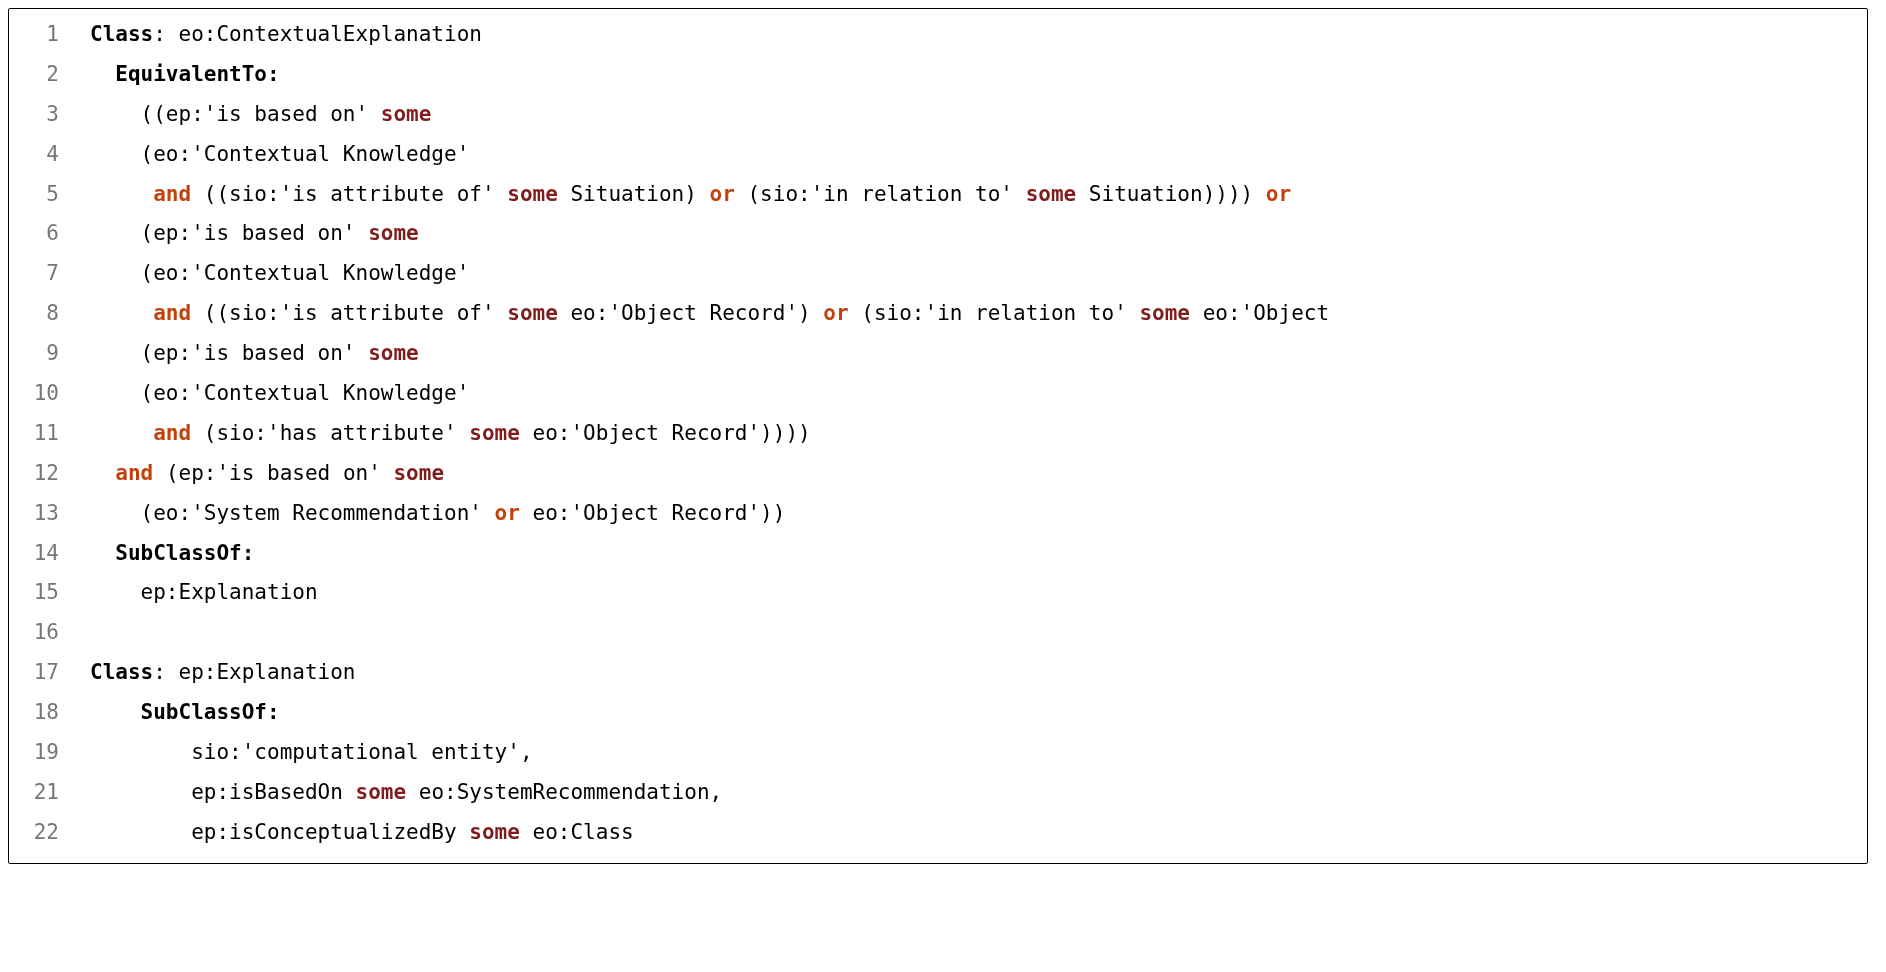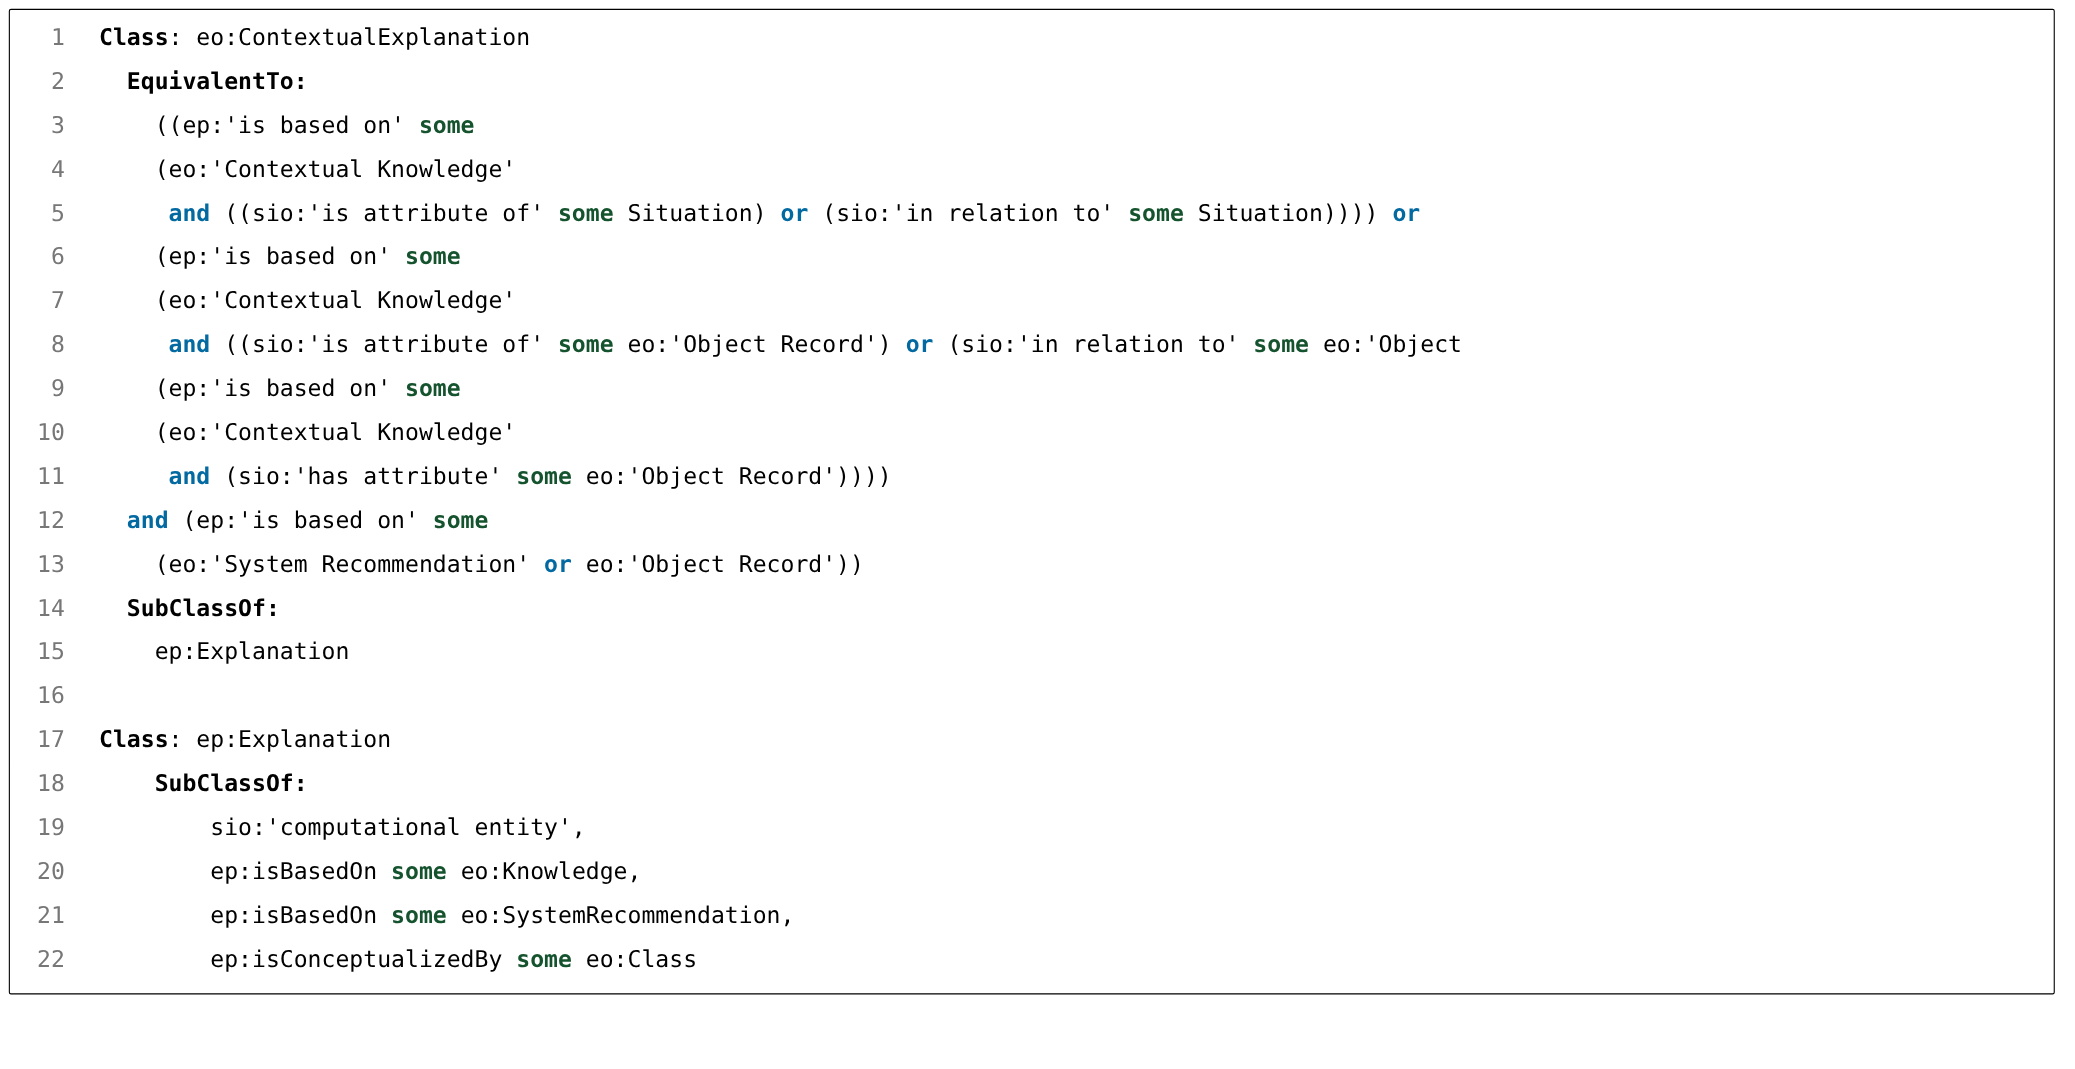--- a/index.html
+++ b/index.html
@@ -30,22 +30,22 @@
     padding-right: 14px;
     flex: 0 0 auto;
     user-select: none;
   }
   .code {
     flex: 1 1 auto;
     font-family: inherit;
     margin-left: 17px;
   }
   .bold { font-weight: 700; }
-  .kw-logic { color: #0369a1; font-weight: 700; }   
-  .kw-quant { color: #14532d; font-weight: 700; }   
+  .kw-logic { color: #c2410c; font-weight: 700; }   
+  .kw-quant { color: #7f1d1d; font-weight: 700; }   
 </style>
 </head>
 <body>
 
 <div class="listing" id="listing">
     <div class="row"><span class="gutter">1</span><span class="code"><span class="bold">Class</span><span>: eo:ContextualExplanation</span></span></div>
     <div class="row"><span class="gutter">2</span><span class="code">  <span class="bold">EquivalentTo:</span></span></div>
     <div class="row"><span class="gutter">3</span><span class="code">    <span>((ep:'is based on' </span><span class="kw-quant">some</span></span></div>
     <div class="row"><span class="gutter">4</span><span class="code">    <span>(eo:'Contextual Knowledge'</span></span></div>
     <div class="row"><span class="gutter">5</span><span class="code">     <span class="kw-logic">and</span><span> ((sio:'is attribute of' </span><span class="kw-quant">some</span><span> Situation) </span><span class="kw-logic">or</span><span> (sio:'in relation to' </span><span class="kw-quant">some</span><span> Situation)))) </span><span class="kw-logic">or</span></span></div>
@@ -56,16 +56,15 @@
     <div class="row"><span class="gutter">10</span><span class="code">    <span>(eo:'Contextual Knowledge'</span></span></div>
     <div class="row"><span class="gutter">11</span><span class="code">     <span class="kw-logic">and</span><span> (sio:'has attribute' </span><span class="kw-quant">some</span><span> eo:'Object Record'))))</span></span></div>
     <div class="row"><span class="gutter">12</span><span class="code">  <span class="kw-logic">and</span><span> (ep:'is based on' </span><span class="kw-quant">some</span></span></div>
     <div class="row"><span class="gutter">13</span><span class="code">    <span>(eo:'System Recommendation' </span><span class="kw-logic">or</span><span> eo:'Object Record'))</span></span></div>
     <div class="row"><span class="gutter">14</span><span class="code">  <span class="bold">SubClassOf:</span></span></div>
     <div class="row"><span class="gutter">15</span><span class="code">    <span>ep:Explanation</span></span></div>
     <div class="row"><span class="gutter">16</span><span class="code"><span></span></span></div>
     <div class="row"><span class="gutter">17</span><span class="code"><span class="bold">Class</span><span>: ep:Explanation</span></span></div>
     <div class="row"><span class="gutter">18</span><span class="code">    <span class="bold">SubClassOf:</span></span></div>
     <div class="row"><span class="gutter">19</span><span class="code">        <span>sio:'computational entity',</span></span></div>
-    <div class="row"><span class="gutter">20</span><span class="code">        <span>ep:isBasedOn </span><span class="kw-quant">some</span><span> eo:Knowledge,</span></span></div>
     <div class="row"><span class="gutter">21</span><span class="code">        <span>ep:isBasedOn </span><span class="kw-quant">some</span><span> eo:SystemRecommendation,</span></span></div>
     <div class="row"><span class="gutter">22</span><span class="code">        <span>ep:isConceptualizedBy </span><span class="kw-quant">some</span><span> eo:Class</span></span></div>
   </div>
 
 </body></html>

